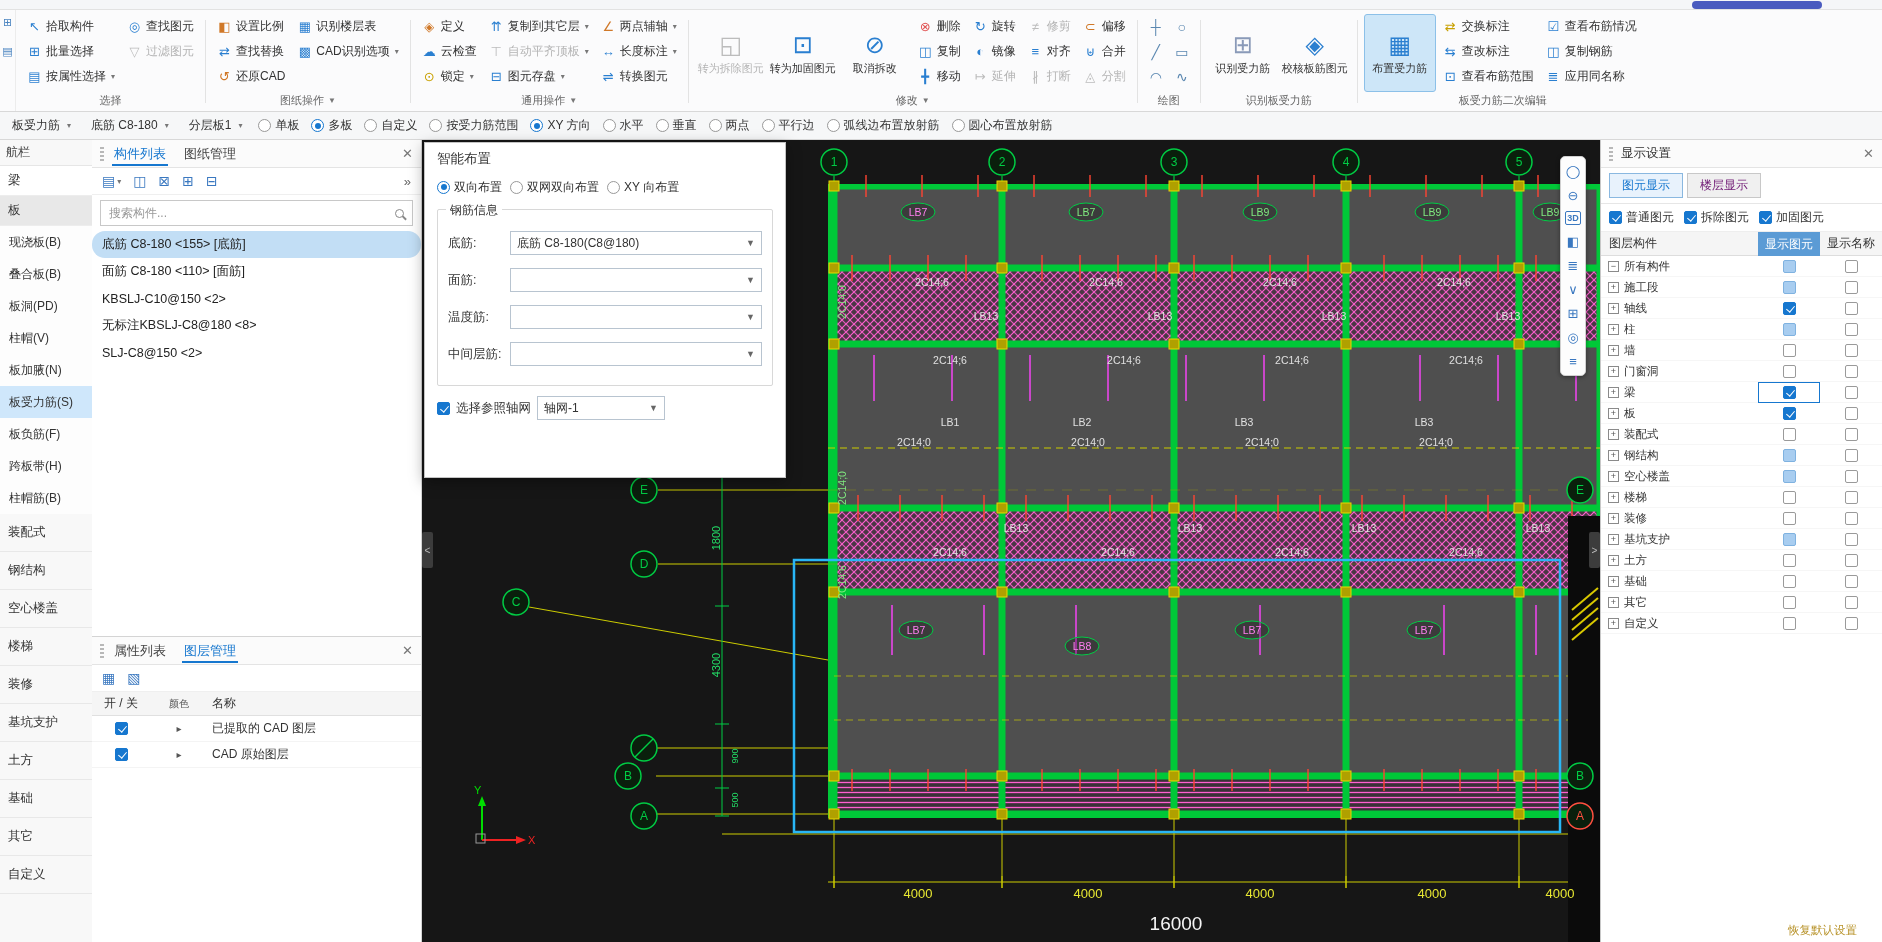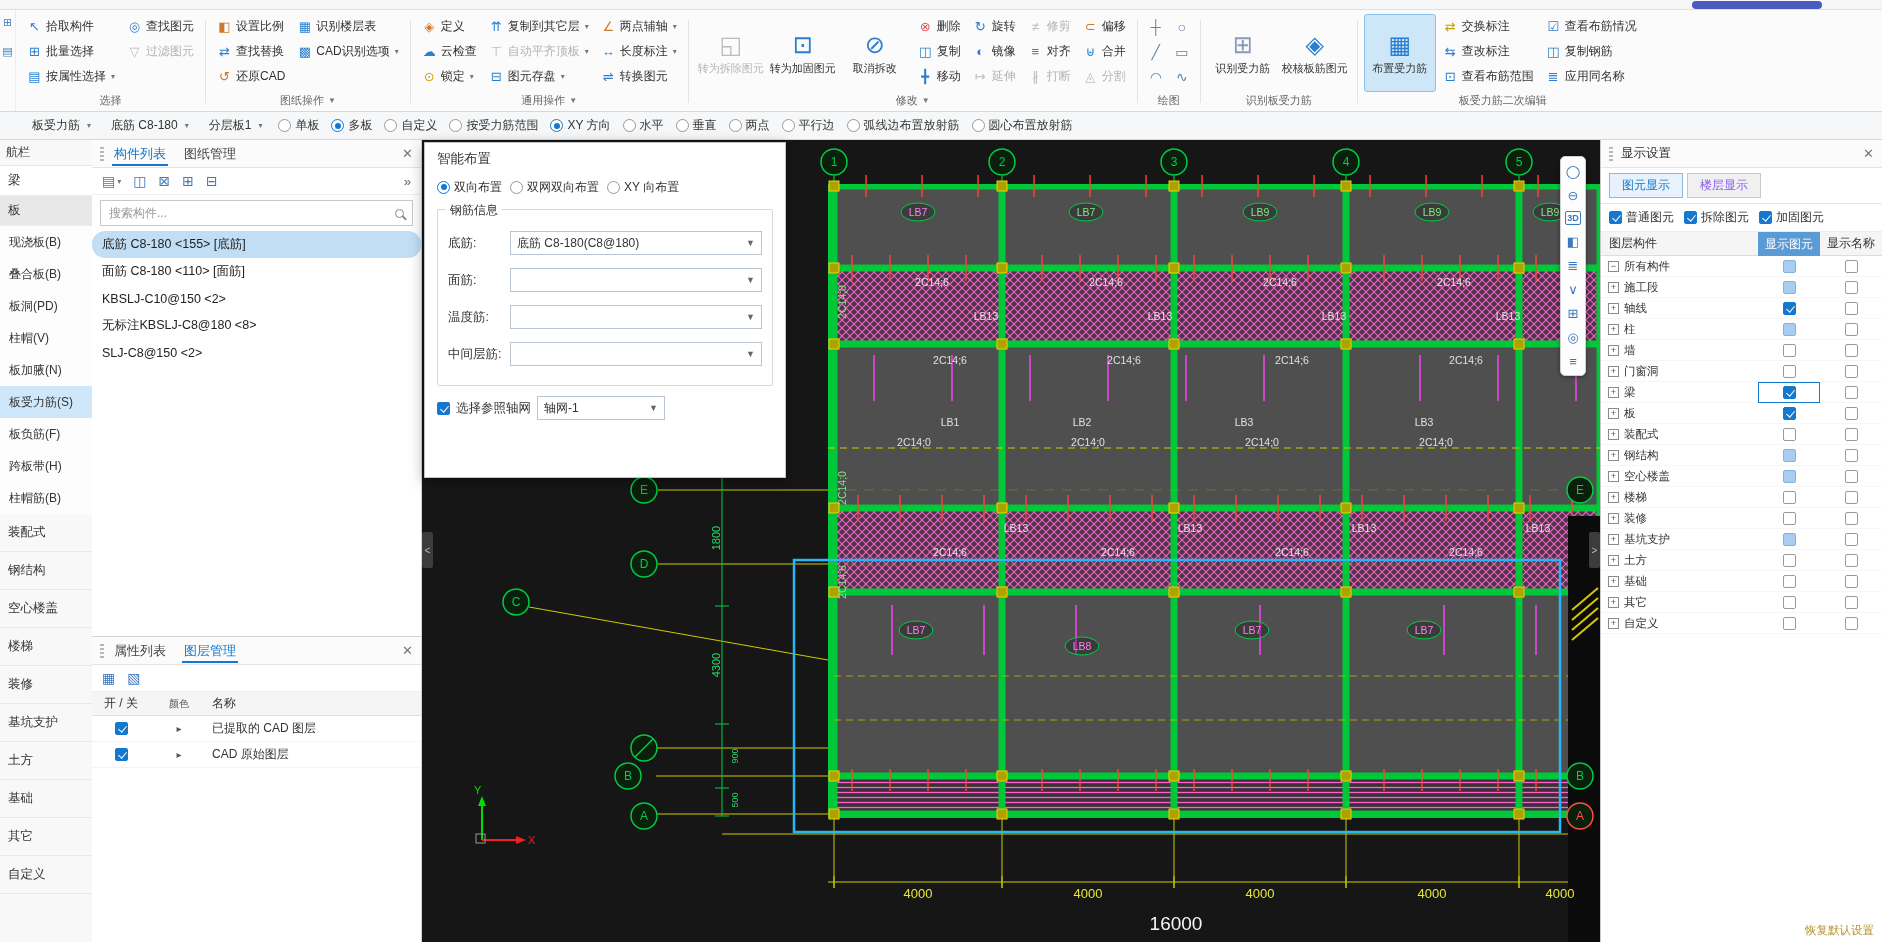--- a/index.html
+++ b/index.html
@@ -25,21 +25,21 @@
   .rbtn-s .ic { width:15px; font-size:13px; text-align:center; }
   .dd { font-size:8px; color:#777; margin-left:1px; }
   .rbtn-s.disabled, .rbtn-b.disabled { color:#b4b4b4; }
   .rbtn-s.disabled .ic, .rbtn-b.disabled .ic { color:#bcbcbc !important; }
   .rbtn-b { width:72px; height:78px; display:flex; flex-direction:column; align-items:center; justify-content:center; gap:4px; font-size:11px; line-height:13px; text-align:center; color:#333; border-radius:3px; padding:2px; cursor:default; }
   .rbtn-b .ic { font-size:24px; line-height:26px; }
   .rbtn-b.active { background:#cde6f8; border:1px solid #8cc0e8; }
   .rbtn-i { width:24px; height:25px; display:flex; align-items:center; justify-content:center; font-size:14px; }
 
   
-  #options-bar { position:absolute; left:0; top:112px; width:1882px; height:28px; background:#f6f7f8; border-bottom:1px solid #d8d8d8; display:flex; align-items:center; gap:12px; padding:0 28px; font-size:12px; color:#333; }
+  #options-bar { position:absolute; left:0; top:112px; width:1882px; height:28px; background:#f6f7f8; border-bottom:1px solid #d8d8d8; display:flex; align-items:center; gap:12px; padding:0 8px; font-size:12px; color:#333; }
   .odrop { display:flex; align-items:center; gap:6px; padding:0 4px; white-space:nowrap; }
   .oradio { display:flex; align-items:center; gap:4px; white-space:nowrap; }
   .rad { width:13px; height:13px; border:1px solid #999; border-radius:50%; background:#fff; position:relative; display:inline-block; }
   .rad.sel { border-color:#1677cf; }
   .rad.sel::after { content:""; position:absolute; inset:2.5px; border-radius:50%; background:#1677cf; }
 
   
   #left-nav { position:absolute; left:0; top:140px; width:116px; height:802px; background:#f8f8f8; border-right:1px solid #d4d4d4; }
   .nav-head { height:26px; display:flex; align-items:center; padding:0 6px; font-size:12px; color:#444; border-bottom:1px solid #e6e6e6; }
   .ngroup { height:30px; display:flex; align-items:center; justify-content:space-between; padding:0 8px; font-size:12.5px; color:#333; border-bottom:1px solid #ededed; background:#fff; }
@@ -96,34 +96,34 @@
   
   #canvas { position:absolute; left:422px; top:140px; width:1178px; height:802px; background:#161616; overflow:hidden; }
   .vtools { position:absolute; left:1138px; top:16px; width:26px; background:#fdfdfd; border:1px solid #d0d0d0; border-radius:5px; box-shadow:0 1px 4px rgba(0,0,0,.4); display:flex; flex-direction:column; align-items:center; padding:3px 0; gap:2px; z-index:5; }
   .vtool { width:20px; height:22px; display:flex; align-items:center; justify-content:center; font-size:13px; color:#3a78c0; }
   .vtool.txt { font-size:9px; font-weight:bold; border:1px solid #3a78c0; border-radius:2px; height:14px; width:16px; margin:3px 0; }
   .ctab { position:absolute; width:11px; height:36px; background:#3c3c3c; color:#bbb; display:flex; align-items:center; justify-content:center; font-size:10px; z-index:5; border-radius:2px; }
 
   
   #display-panel { position:absolute; left:1600px; top:140px; width:282px; height:802px; background:#fff; border-left:1px solid #c8c8c8; }
   .dtabs { display:flex; gap:4px; padding:5px 8px; border-bottom:1px solid #e6e6e6; }
-  .dtab { padding:3px 12px; font-size:12px; border:1px solid #c8c8c8; background:#f0f0f0; color:#8b5cf6; }
+  .dtab { padding:3px 12px; font-size:12px; border:1px solid #c8c8c8; background:#f0f0f0; color:#701a75; }
   .dtab.active { background:#e8f2fc; color:#1677cf; border-color:#8ab8e0; }
   .dfilters { display:flex; align-items:center; gap:10px; padding:5px 8px; font-size:12px; color:#333; border-bottom:1px solid #eee; }
   .dfilters .f { display:flex; align-items:center; gap:4px; }
   .dhead { display:flex; align-items:center; height:24px; background:#f5f5f5; border-bottom:1px solid #ddd; font-size:12px; color:#333; }
   .dh1 { flex:1; padding-left:8px; }
   .dh2 { width:62px; text-align:center; background:#5b9bd5; color:#fff; height:24px; line-height:24px; }
   .dh3 { width:62px; text-align:center; }
   .drow { display:flex; align-items:center; height:21px; font-size:11.5px; color:#333; border-bottom:1px solid #f6f6f6; }
   .dr1 { flex:1; display:flex; align-items:center; padding-left:7px; white-space:nowrap; }
   .dr2,.dr3 { width:62px; display:flex; justify-content:center; }
   .dr2.focus { box-shadow:inset 0 0 0 1px #1677cf; height:21px; align-items:center; }
   .exp { width:11px; height:11px; border:1px solid #8a8a8a; background:#fff; display:inline-flex; align-items:center; justify-content:center; font-size:9px; line-height:9px; color:#555; margin-right:5px; flex:none; }
-  .dfoot { position:absolute; right:8px; bottom:4px; font-size:11.5px; color:#b8932a; }
+  .dfoot { position:absolute; right:25px; bottom:4px; font-size:11.5px; color:#b8932a; }
 </style>
 </head>
 <body>
 
 <div id="app">
 
   <div id="top-strip">
     <div class="frag"></div>
   </div>
 

